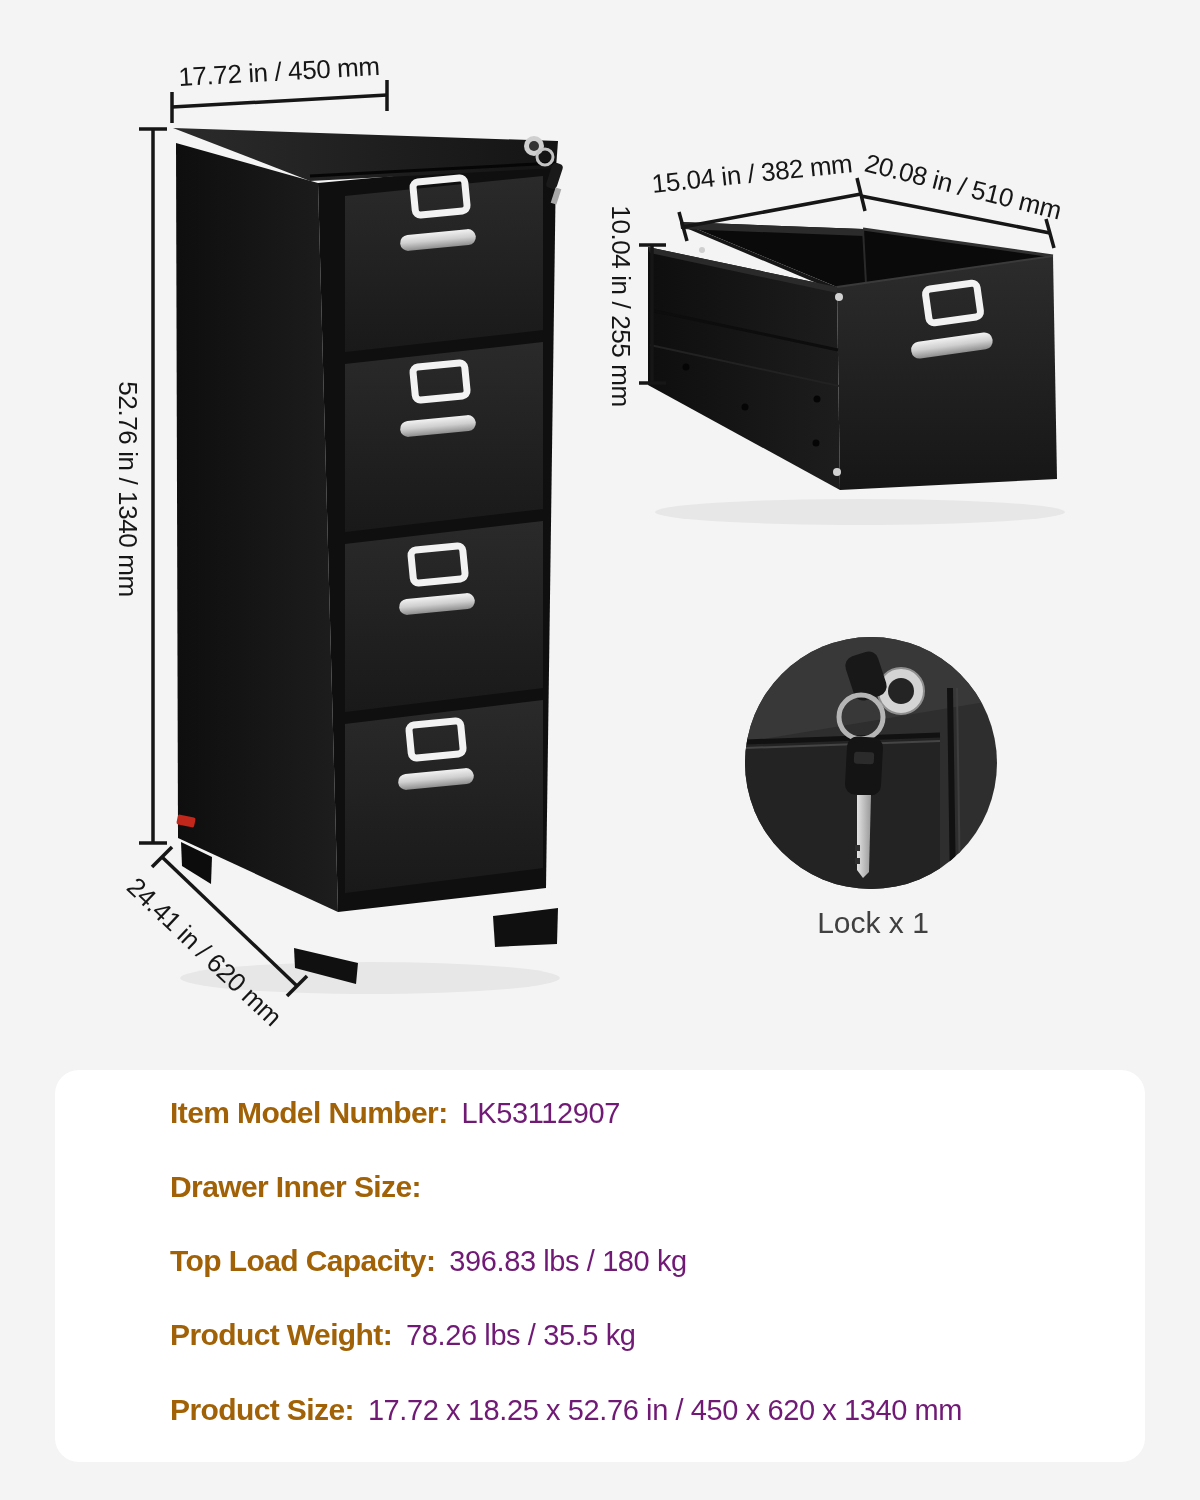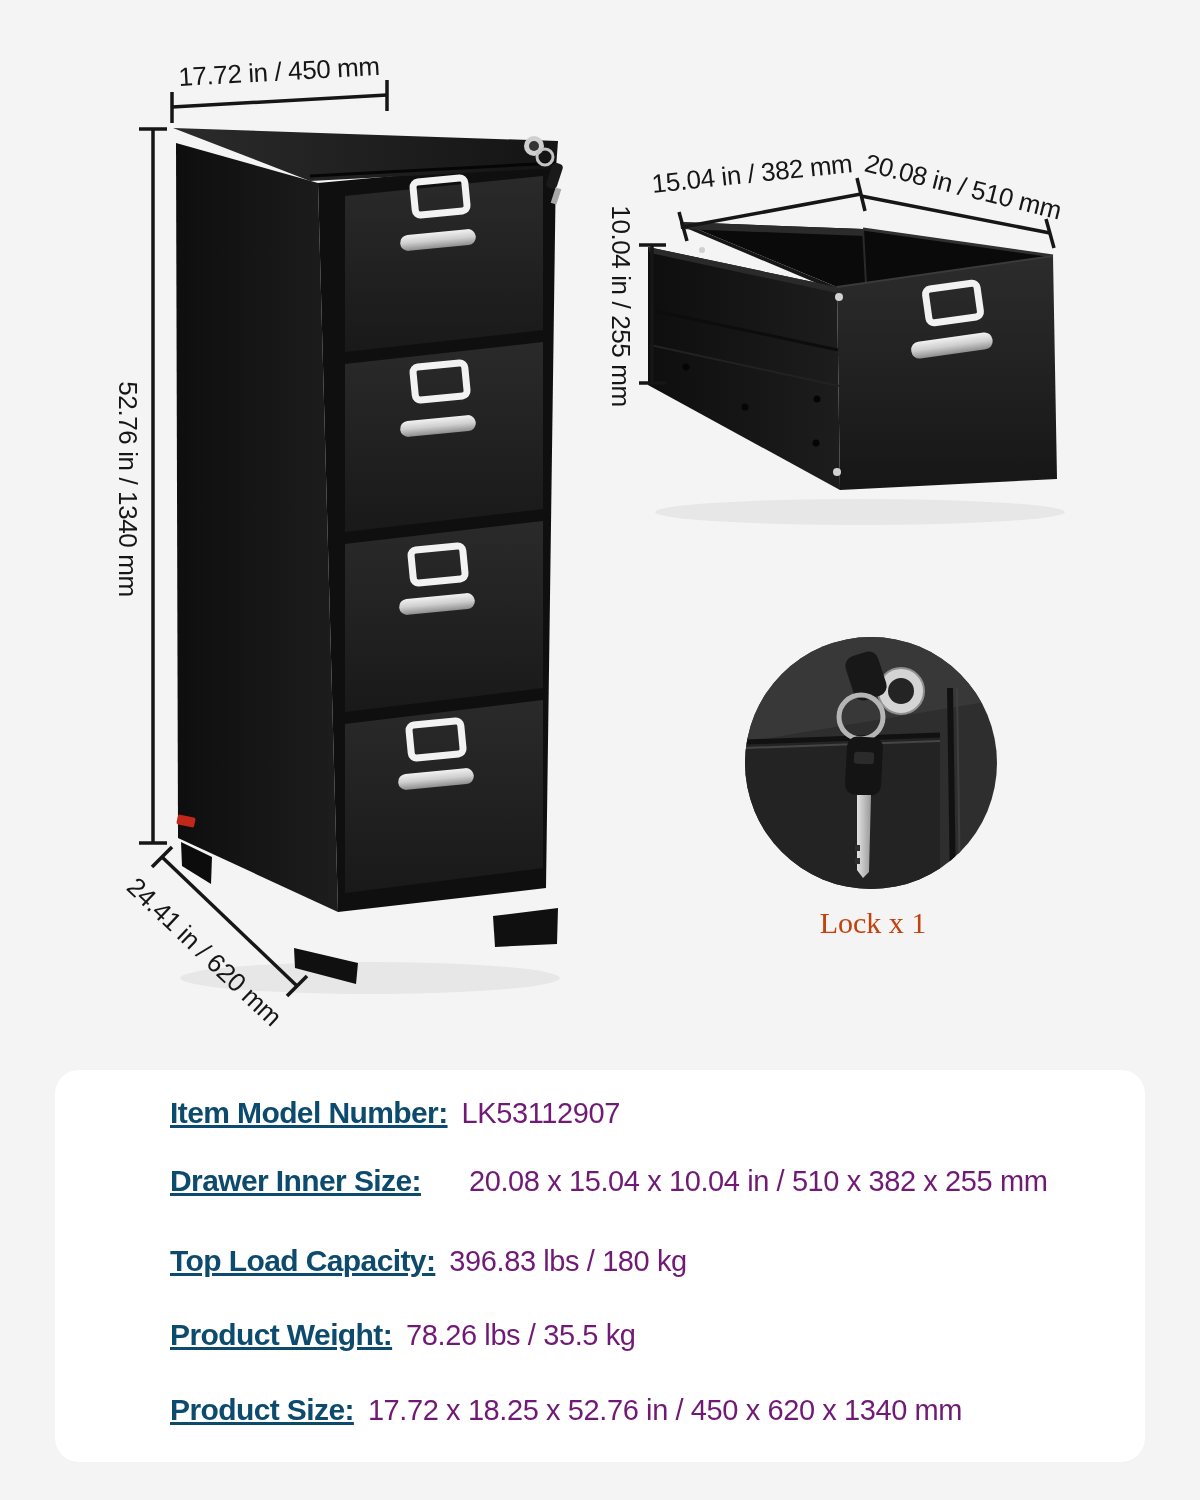--- a/index.html
+++ b/index.html
@@ -23,51 +23,49 @@
   .rot-height{transform:translate(-50%,-50%) rotate(90deg);}
   .rot-depth{transform:translate(-50%,-50%) rotate(43.5deg);}
   .rot-dr-left{transform:translate(-50%,-50%) rotate(-6deg);}
   .rot-dr-right{transform:translate(-50%,-50%) rotate(14deg);}
   .rot-dr-vert{transform:translate(-50%,-50%) rotate(90deg);}
   .lock-caption{
     position:absolute;
     left:873px;top:923px;
     transform:translate(-50%,-50%);
     font-size:30px;
-    color:#c2410c;
+    color:#404040;
     white-space:nowrap;
-    font-family:Liberation Serif, serif;
   }
   .spec-panel{
     position:absolute;
     left:55px;top:1070px;
     width:1090px;height:392px;
     background:#FFFFFF;
     border-radius:24px;
   }
   .spec-row{
     position:absolute;
     left:115px;
     display:flex;
     align-items:baseline;
     gap:14px;
     line-height:36px;
     white-space:nowrap;
   }
   .spec-row.r0{top:25px;}
-  .spec-row.r1{top:93px;gap:48px;}
+  .spec-row.r1{top:99px;gap:48px;}
   .spec-row.r2{top:173px;}
   .spec-row.r3{top:247px;text-align:center;}
   .spec-row.r4{top:322px;text-align:center;}
   .spec-label{
     font-size:30px;
     font-weight:700;
     letter-spacing:-0.6px;
-    color:#0c4a6e;
-    text-decoration:underline;
+    color:#a16207;
   }
   .spec-value{
     font-size:29px;
     letter-spacing:-0.4px;
     color:#701a75;
   }
 </style>
 </head>
 <body>
 
@@ -242,21 +240,20 @@
 
   <div class="lock-caption">Lock x 1</div>
 
   <div class="spec-panel">
     <div class="spec-row r0">
       <span class="spec-label">Item Model Number:</span>
       <span class="spec-value">LK53112907</span>
     </div>
     <div class="spec-row r1">
       <span class="spec-label">Drawer Inner Size:</span>
-      <span class="spec-value">20.08 x 15.04 x 10.04 in / 510 x 382 x 255 mm</span>
     </div>
     <div class="spec-row r2">
       <span class="spec-label">Top Load Capacity:</span>
       <span class="spec-value">396.83 lbs / 180 kg</span>
     </div>
     <div class="spec-row r3">
       <span class="spec-label">Product Weight:</span>
       <span class="spec-value">78.26 lbs / 35.5 kg</span>
     </div>
     <div class="spec-row r4">

